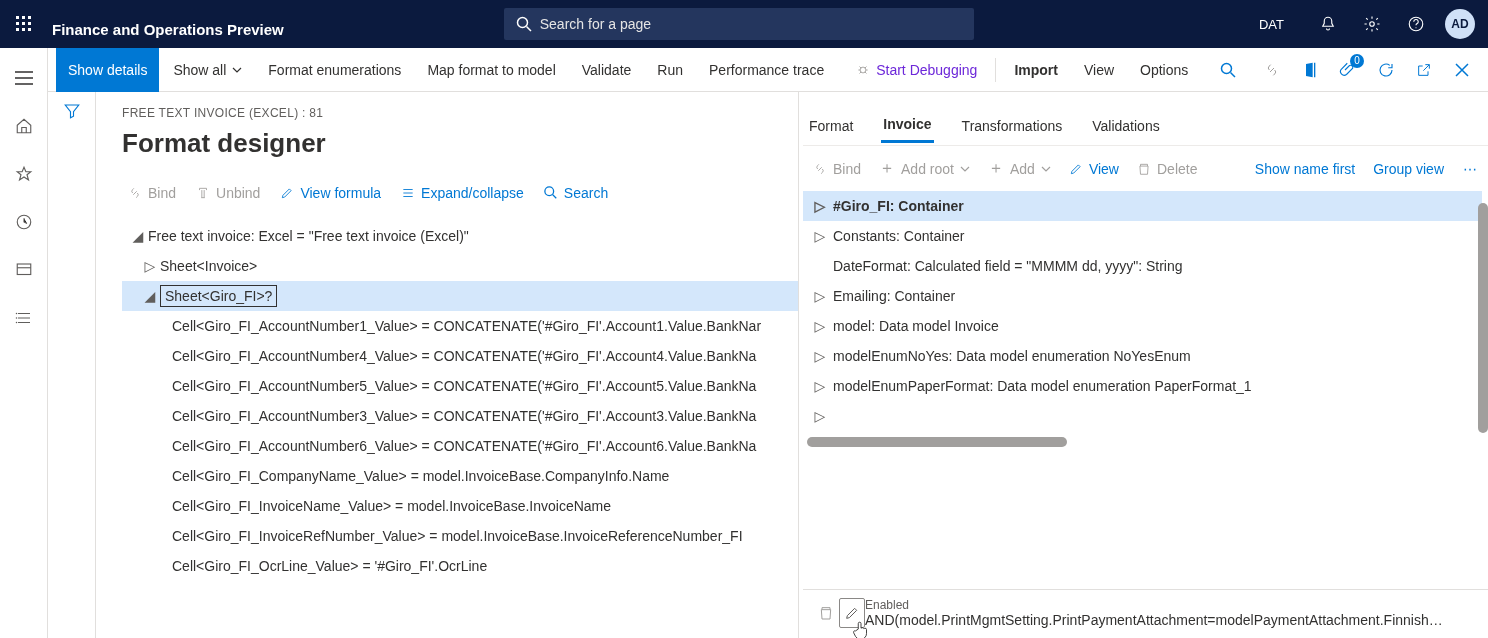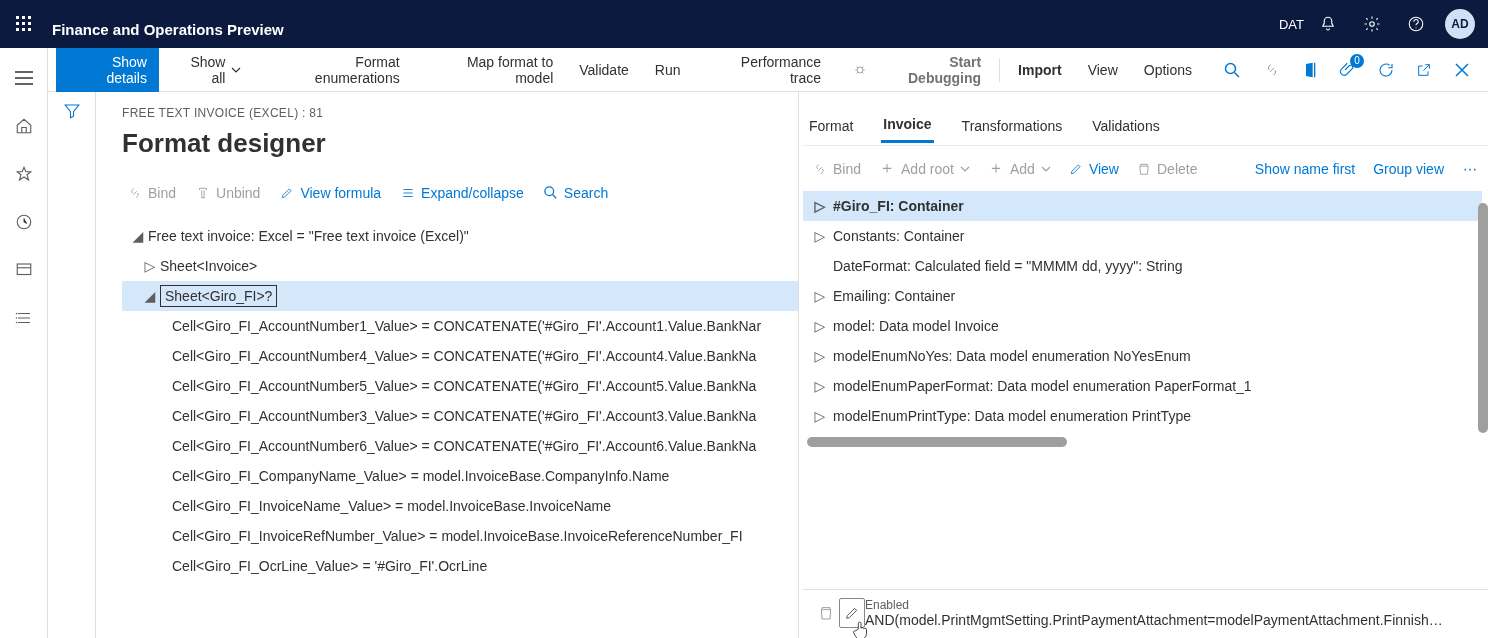--- a/index.html
+++ b/index.html
@@ -8,32 +8,32 @@
 
 .top-header { height: 48px; background: #0b1a3e; display: flex; align-items: center; color: #fff; padding: 0 8px; }
 .top-header .waffle { width: 32px; height: 32px; display:flex; align-items:center; justify-content:center; cursor:pointer; }
 .top-header .app-title { font-weight: 600; margin-left: 12px; font-size: 15px; margin-top: 11px; }
 .top-header .search-bar { margin-left: 220px; width: 470px; height: 32px; background: #24365e; border-radius: 2px; display:flex; align-items:center; padding: 0 12px; color:#e5e5e5; }
 .top-header .search-bar svg { margin-right:8px; flex-shrink:0; }
 .top-header .search-bar span { color:#e5e5e5; }
 .top-header .right-icons { margin-left: auto; display:flex; align-items:center; gap: 4px; }
 .top-header .right-icons .icon-btn { width: 40px; height: 48px; display:flex; align-items:center; justify-content:center; cursor:pointer;}
 .top-header .avatar { width:30px; height:30px; border-radius:50%; background:#cfe0f7; color:#0b1a3e; font-size:12px; display:flex; align-items:center; justify-content:center; font-weight:600; }
-.top-header .dat { font-size:13px; margin-right:0; }
+.top-header .dat { font-size:13px; margin-right:20px; }
 
 
 .layout { display:flex; height: calc(638px - 48px); }
 .left-rail { width: 48px; border-right: 1px solid #e1dfdd; display:flex; flex-direction:column; align-items:center; padding-top:10px; gap:8px; }
 .left-rail .rail-btn { width:40px; height:40px; display:flex; align-items:center; justify-content:center; cursor:pointer; color:#605e5c; }
 .main-area { flex:1; display:flex; flex-direction:column; }
 .command-bar { height:44px; display:flex; align-items:center; border-bottom:1px solid #e1dfdd; padding:0 8px; gap:2px; }
 .command-bar .cmd { padding:0 12px; height:44px; display:flex; align-items:center; cursor:pointer; font-size:14px; color:#323130;text-align:right; }
 .command-bar .cmd.primary { background:#0078d4; color:#fff; font-weight:400; }
 .command-bar .cmd svg { margin-left:6px; }
-.command-bar .cmd.disabled { color:#737373;font-weight:bold; }
+.command-bar .cmd.disabled { color:#6d28d9; }
 .command-bar .sep { width:1px; height:24px; background:#e1dfdd; margin:0 4px; }
 .command-bar .right-cmds { margin-left:auto; display:flex; align-items:center; gap:2px; }
 .command-bar .right-cmds .icn { width:36px; height:36px; display:flex; align-items:center; justify-content:center; color:#0078d4; cursor:pointer; position:relative; }
 .badge { position:absolute; top:2px; right:2px; background:#0078d4; color:#fff; border-radius:8px; font-size:10px; padding:0 4px; min-width:14px; height:14px; display:flex; align-items:center; justify-content:center; }
 
 
 .content { flex:1; display:flex; overflow:hidden; }
 .filter-rail { width:48px; border-right:1px solid #e1dfdd; padding-top:10px; display:flex; justify-content:center; }
 .filter-rail .funnel { color:#0078d4; }
 
@@ -99,20 +99,27 @@
           <rect width="3" height="3" x="0" y="6"></rect>
           <rect width="3" height="3" x="6" y="6"></rect>
           <rect width="3" height="3" x="12" y="6"></rect>
           <rect width="3" height="3" x="0" y="12"></rect>
           <rect width="3" height="3" x="6" y="12"></rect>
           <rect width="3" height="3" x="12" y="12"></rect>
         </g>
       </svg>
   </div>
   <div class="app-title">Finance and Operations Preview</div>
+  <div class="search-bar">
+    <svg width="16" height="16" viewBox="0 0 16 16">
+        <circle cx="6.5" cy="6.5" r="5" stroke="#fff" stroke-width="1.5" fill="none"></circle>
+        <line x1="10.5" y1="10.5" x2="15" y2="15" stroke="#fff" stroke-width="1.5"></line>
+      </svg>
+    <span>Search for a page</span>
+  </div>
   <div class="right-icons">
     <div class="dat">DAT</div>
     <div class="icon-btn">
         <svg width="18" height="18" viewBox="0 0 24 24">
           <path fill="none" stroke="#fff" stroke-width="1.5" d="M12 3a5 5 0 0 0-5 5v3l-2 4h14l-2-4V8a5 5 0 0 0-5-5zm-2 15a2 2 0 0 0 4 0"></path>
         </svg>
       </div>
     <div class="icon-btn">
         <svg width="18" height="18" viewBox="0 0 24 24">
           <circle cx="12" cy="12" r="3" fill="none" stroke="#fff" stroke-width="1.5"></circle>
@@ -401,21 +408,20 @@
           <div class="mrow">
                 <span class="caret">▷</span>
                 <span>modelEnumNoYes: Data model enumeration NoYesEnum</span>
               </div>
           <div class="mrow">
                 <span class="caret">▷</span>
                 <span>modelEnumPaperFormat: Data model enumeration PaperFormat_1</span>
               </div>
           <div class="mrow">
                 <span class="caret">▷</span>
-                <span>modelEnumPrintType: Data model enumeration PrintType</span>
               </div>
           <div class="hscroll-r"></div>
           <div class="vscroll"></div>
         </div>
 
         <div class="bottom-panel">
           <div class="del-btn">
                 <svg width="16" height="16" viewBox="0 0 24 24">
                   <path fill="none" stroke="#a19f9d" stroke-width="1.5" d="M6 7V4h12v3M5 7h14l-1 14H6z"></path>
                 </svg>

